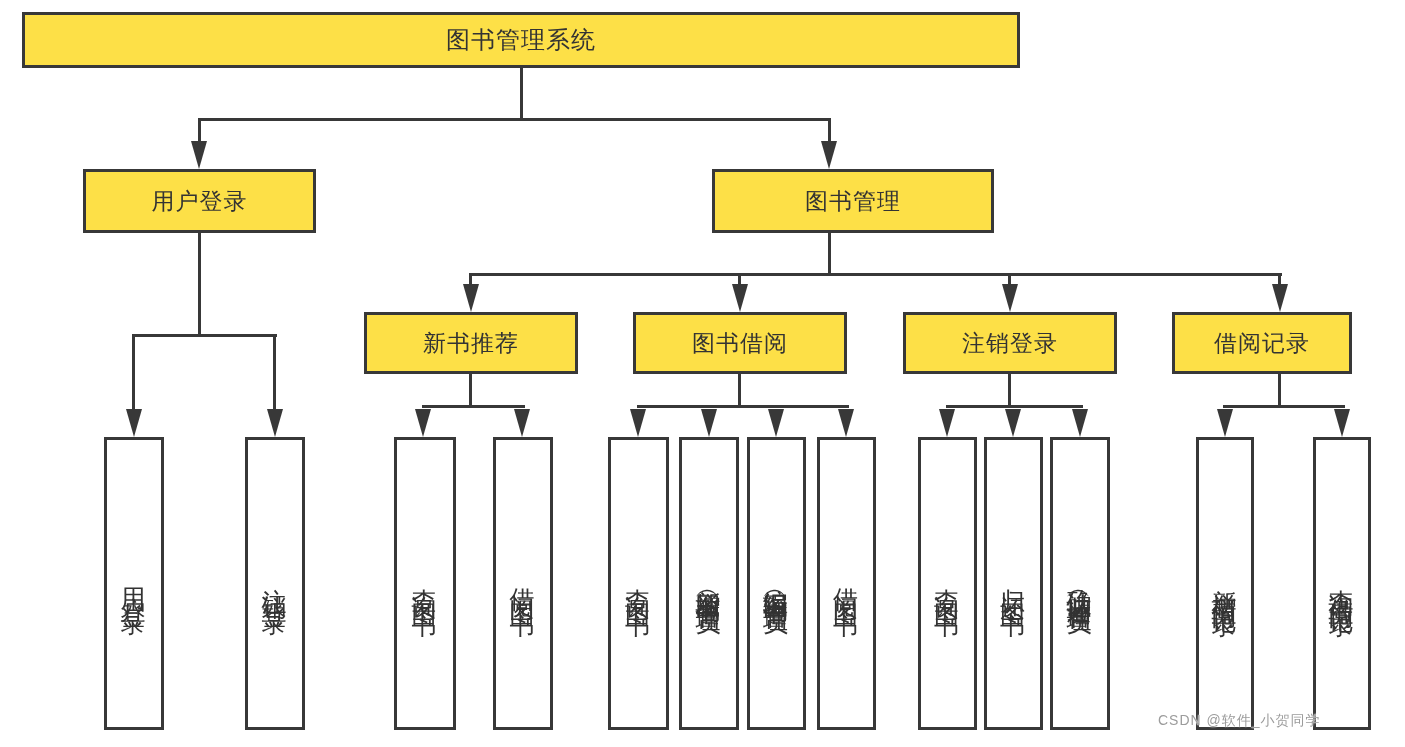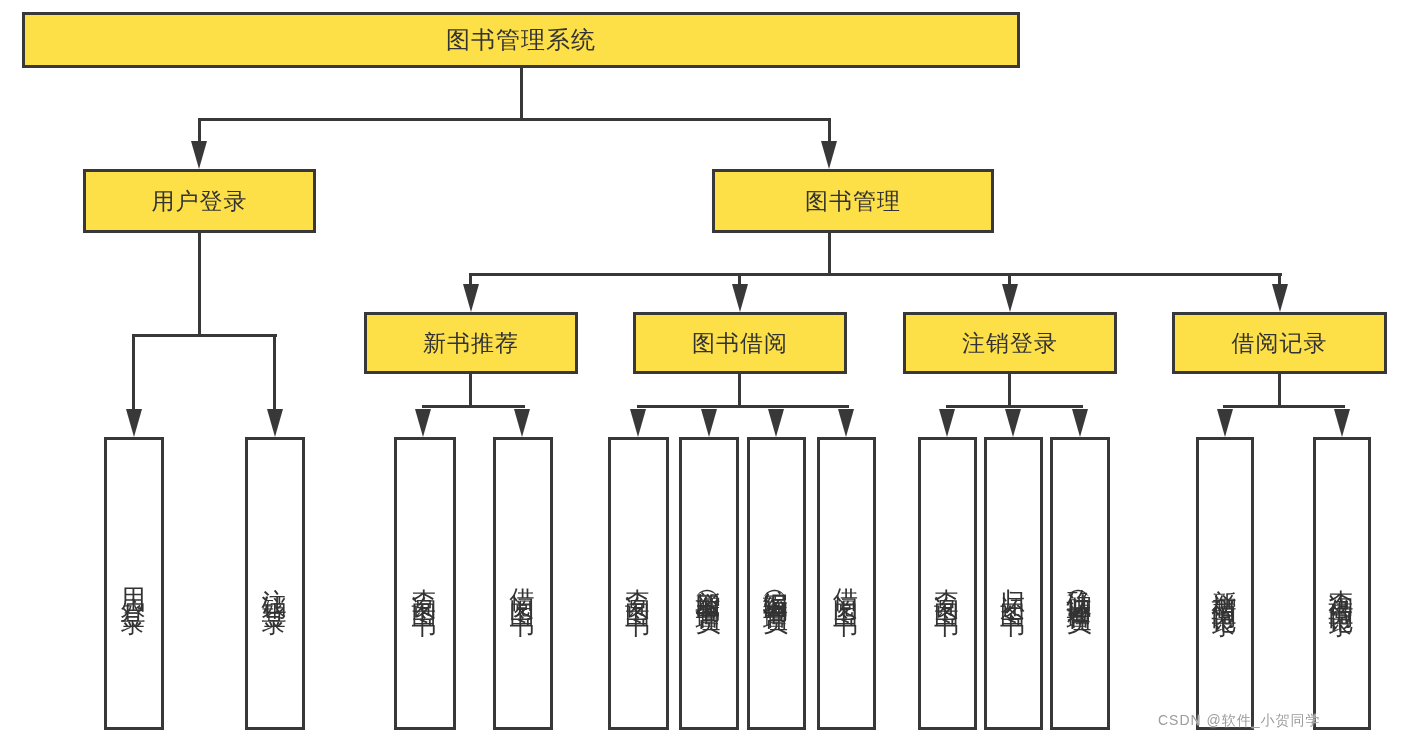--- a/index.html
+++ b/index.html
@@ -106,21 +106,21 @@
 
   <div class="hbox" style="left:364px;top:312px;width:214px;height:62px;">
     <span>新书推荐</span>
   </div>
   <div class="hbox" style="left:633px;top:312px;width:214px;height:62px;">
     <span>图书借阅</span>
   </div>
   <div class="hbox" style="left:903px;top:312px;width:214px;height:62px;">
     <span>注销登录</span>
   </div>
-  <div class="hbox" style="left:1172px;top:312px;width:215px;height:62px;">
+  <div class="hbox" style="left:1172px;top:312px;width:180px;height:62px;">
     <span>借阅记录</span>
   </div>
 
   <div class="vline" style="left:469px;top:374px;height:34px;"></div>
   <div class="hline" style="left:422px;top:405px;width:103px;"></div>
   <div class="arrow" style="left:415px;top:409px;"></div>
   <div class="arrow" style="left:514px;top:409px;"></div>
 
   <div class="vline" style="left:738px;top:374px;height:34px;"></div>
   <div class="hline" style="left:637px;top:405px;width:212px;"></div>

